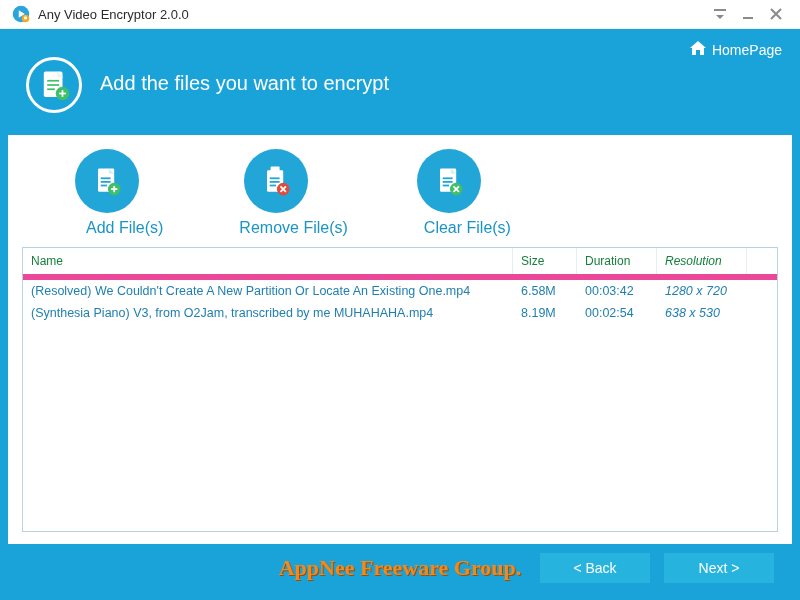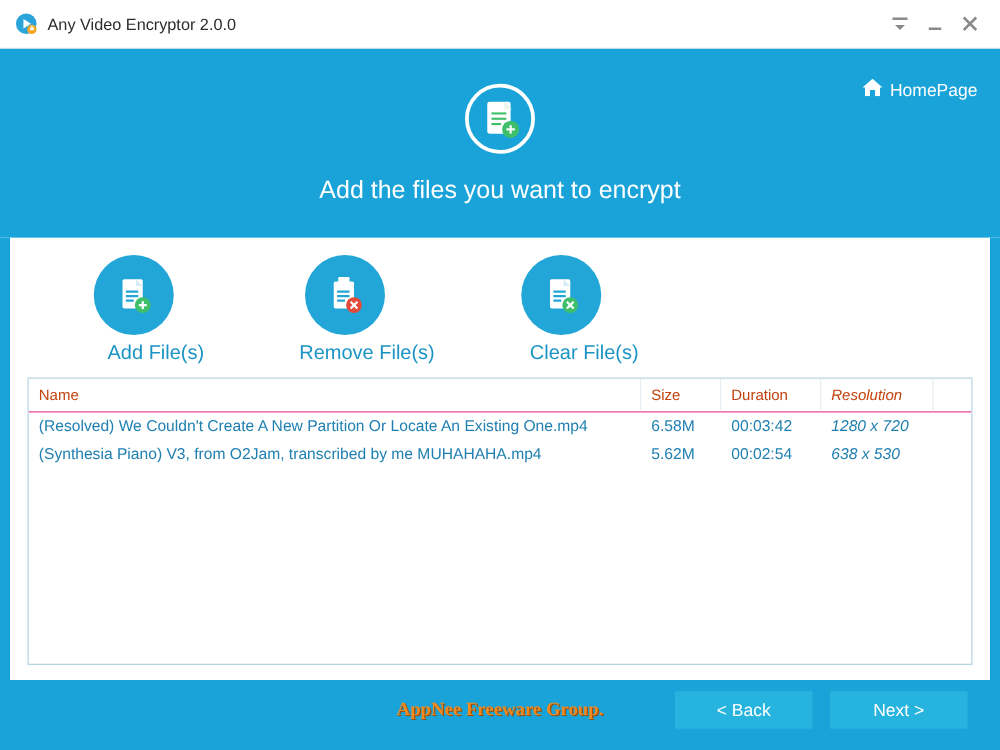--- a/index.html
+++ b/index.html
@@ -1,46 +1,46 @@
 <!DOCTYPE html>
 <html><head>
 <meta charset="utf-8">
 <style>
   * { box-sizing: border-box; margin: 0; padding: 0; }
   body { font-family: "Segoe UI", Tahoma, sans-serif; background: #fff; width: 800px; height: 600px; overflow: hidden; }
   .window { width: 800px; height: 600px; background: #fff; display: flex; flex-direction: column; }
-  .titlebar { height: 39px; background: #fff; display: flex; align-items: center; padding: 0 10px 0 12px; border-bottom: 1px solid #eee; }
+  .titlebar { height: 29px; background: #fff; display: flex; align-items: center; padding: 0 10px 0 12px; border-bottom: 1px solid #eee; }
   .app-icon { width: 18px; height: 18px; margin-right: 8px; }
   .app-title { font-size: 13px; color: #2b2b2b; flex: 1; font-weight: 500; }
   .win-ctrl { width: 28px; height: 28px; display: flex; align-items: center; justify-content: center; cursor: pointer; color: #8a8a8a; }
   .header-area { background: #1aa3d9; color: #fff; padding: 10px 20px 0 20px; position: relative; }
-  .homepage { position: absolute; top: 24px; right: 18px; font-size: 14px; color: #fff; display: flex; align-items: center; gap: 6px; cursor: pointer; }
-  .hero { display: flex; align-items: center; gap: 18px; padding: 18px 6px 22px 6px; flex-direction: column; }
+  .homepage { position: absolute; top: 12px; right: 18px; font-size: 14px; color: #fff; display: flex; align-items: center; gap: 6px; cursor: pointer; }
+  .hero { display: flex; align-items: center; gap: 18px; padding: 18px 6px 22px 6px; }
   .hero-icon { width: 56px; height: 56px; border: 3px solid #fff; border-radius: 50%; display: flex; align-items: center; justify-content: center; flex-shrink: 0; }
   .hero h2 { font-size: 20px; font-weight: 400; margin-bottom: 4px; }
   .hero p { font-size: 14px; opacity: .95; }
   .body-area { background: #1aa3d9; flex: 1; padding: 0 8px 8px 8px; display: flex; flex-direction: column; }
   .panel { background: #fff; flex: 1; padding: 10px 14px 12px 14px; display: flex; flex-direction: column; }
   .action-row { display: flex; gap: 40px; padding: 4px 28px 10px 28px; }
   .action-btn { display: flex; flex-direction: column; align-items: center; gap: 6px; cursor: pointer; }
   .action-circle { width: 64px; height: 64px; border-radius: 50%; background: #22a6d8; display: flex; align-items: center; justify-content: center; }
   .action-label { color: #1a94c4; font-size: 16px; margin-left: 36px; }
   .table-wrap { border: 1px solid #b7d3e3; flex: 1; background: #fff; display: flex; flex-direction: column; overflow: hidden; }
-  .thead { display: flex; background: #fff; border-bottom: 1px solid #ec4899; font-size: 12px; color: #c2410c; }
+  .thead { display: flex; background: #fff; border-bottom: 6px solid #ec4899; font-size: 12px; color: #15803d; }
   .thead > div { padding: 6px 8px; border-right: 1px solid #e5eef3; }
   .col-name { flex: 1; }
   .col-size { width: 64px; }
   .col-dur  { width: 80px; }
   .col-res  { width: 90px; font-style: italic; }
   .col-pad  { width: 30px; border-right: none !important; }
   .tbody { flex: 1; overflow-y: auto; }
   .trow { display: flex; font-size: 12.5px; color: #1f7fb0; align-items: flex-end; }
   .trow > div { padding: 4px 8px; white-space: nowrap; overflow: hidden; text-overflow: ellipsis; }
   .footer { height: 48px; display: flex; align-items: center; padding: 0 18px; position: relative; }
-  .watermark { position: absolute; left: 50%; transform: translateX(-50%); font-family: "Comic Sans MS", cursive; font-weight: 700; font-size: 15px; color: #f08a1f; text-shadow: 1px 1px 0 #9c4b00; }
+  .watermark { position: absolute; left: 50%; transform: translateX(-50%); font-family: "Comic Sans MS", cursive; font-weight: 700; font-size: 22px; color: #f08a1f; text-shadow: 1px 1px 0 #9c4b00; }
   .nav-btns { margin-left: auto; display: flex; gap: 14px; text-align: right; }
   .nav-btn { width: 110px; height: 30px; background: #26b4df; color: #fff; font-size: 14px; display: flex; align-items: center; justify-content: center; cursor: pointer; }
 </style>
 </head>
 <body>
 
 <div class="window">
 
   <div class="titlebar">
     <span class="app-icon">
@@ -160,21 +160,21 @@
         <div class="tbody" id="tbody">
             <div class="trow">
               <div class="col-name">(Resolved) We Couldn't Create A New Partition Or Locate An Existing One.mp4</div>
               <div class="col-size">6.58M</div>
               <div class="col-dur">00:03:42</div>
               <div class="col-res">1280 x 720</div>
               <div class="col-pad"></div>
             </div>
             <div class="trow">
               <div class="col-name">(Synthesia Piano) V3, from O2Jam, transcribed by me MUHAHAHA.mp4</div>
-              <div class="col-size">5.62M</div>
+              <div class="col-size">8.19M</div>
               <div class="col-dur">00:02:54</div>
               <div class="col-res">638 x 530</div>
               <div class="col-pad"></div>
             </div>
           </div>
       </div>
 
     </div>
 
     <div class="footer">

